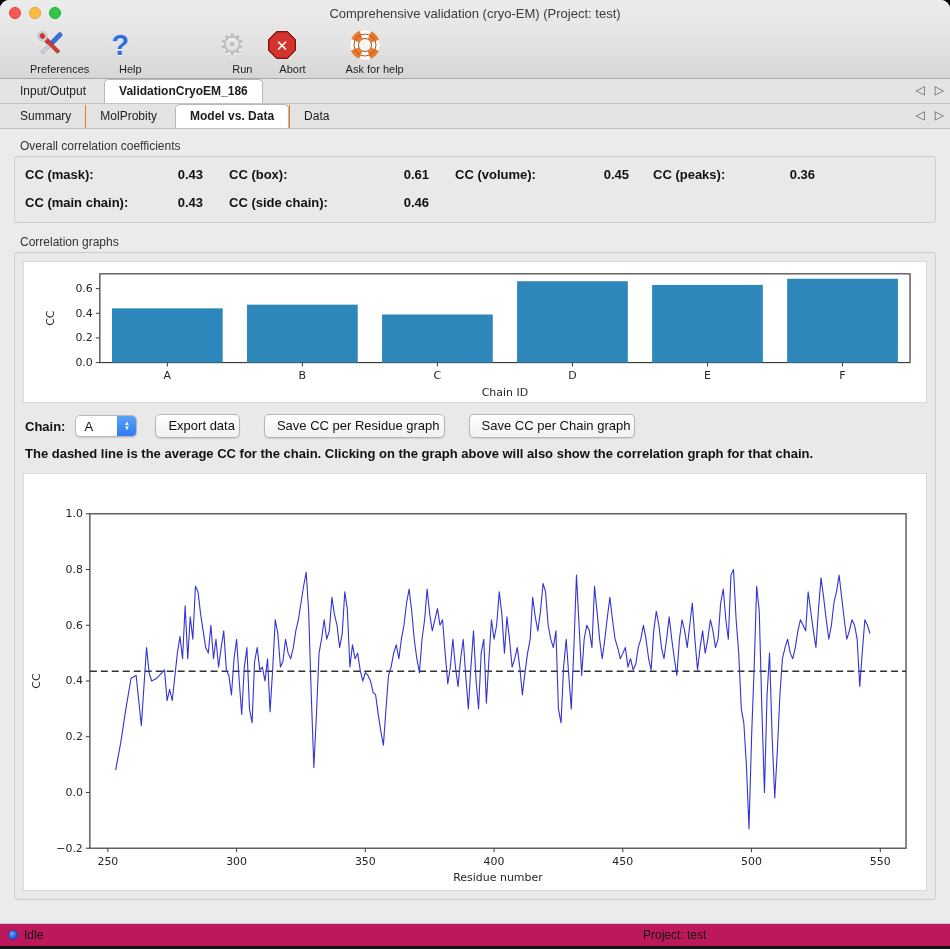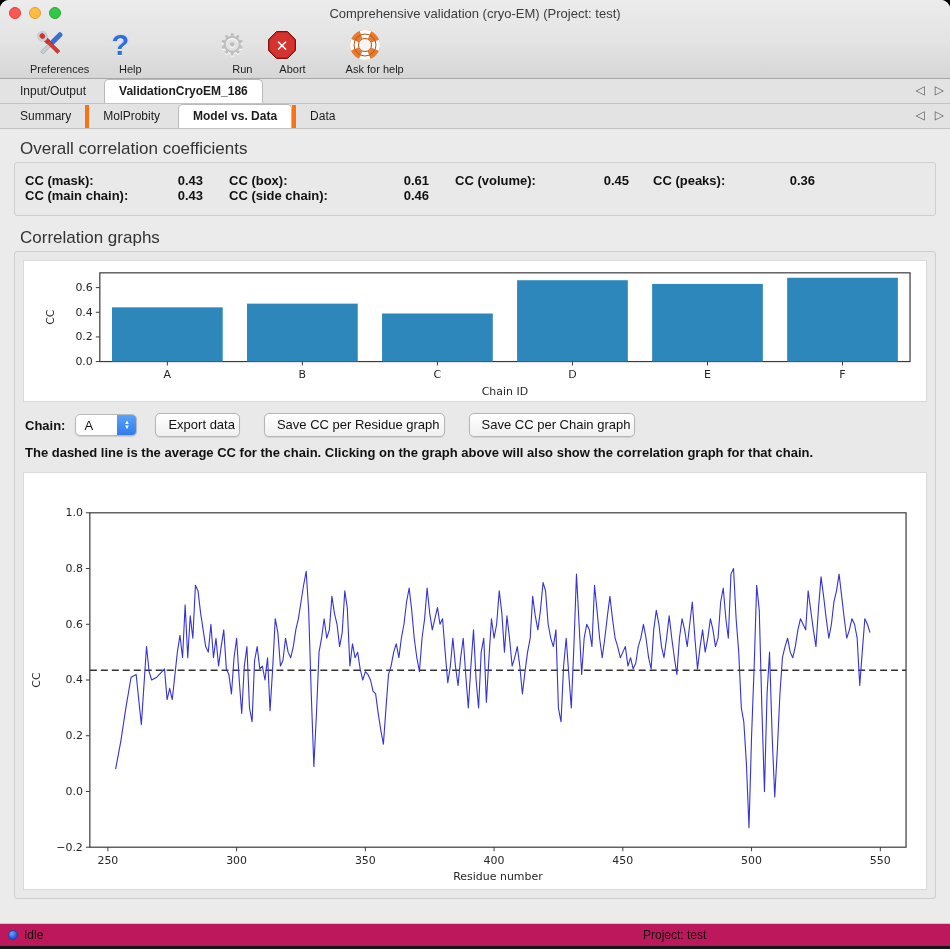--- a/index.html
+++ b/index.html
@@ -24,34 +24,34 @@
           min-width:46px; cursor:default; }
   .tool .ticon { height:34px; display:flex; align-items:center; justify-content:center; }
   .tool .tlabel { font-size:11px; color:#1f1f1f; margin-top:1px; white-space:nowrap;padding-left:20px; }
   .qmark { font-size:29px; font-weight:bold; color:#2f6de0;
            text-shadow:0 1px 0 #fff, 0 0 2px #9db9ee; line-height:30px; }
   .gear { font-size:30px; color:#bfbfbf; text-shadow:0 1px 0 #fff; line-height:30px; }
 
   
   .tabbar { height:25px; background:#e3e3e3; border-bottom:1px solid #c3c3c3;
             display:flex; align-items:flex-end; padding-left:6px; position:relative; }
-  .tab { font-size:12px; color:#1c1c1c; padding:4px 14px 5px 14px; border-left:4px solid #f97316; }
+  .tab { font-size:12px; color:#1c1c1c; padding:4px 14px 5px 14px; border-left:1px solid #f97316; }
   .tab:first-child { border-left:none; }
   .tab.active { background:#fff; border:1px solid #b9b9b9; border-bottom:none;
                 border-radius:5px 5px 0 0; font-weight:bold; margin-left:4px; }
   .tab-arrows { position:absolute; right:6px; top:4px; display:flex; gap:10px;
                 color:#5a5a5a; font-size:12px; }
 
   
   .content { flex:1; background:#ebebeb; padding:4px 14px 0 14px; position:relative; }
   .groupbox { margin-top:4px; }
-  .groupbox .gb-title { font-size:17px; color:#333; padding:2px 2px 3px 6px; }
+  .groupbox .gb-title { font-size:12px; color:#333; padding:2px 2px 3px 6px; }
   .gb-body { background:#e9e9e9; border:1px solid #cecece; border-radius:3px; }
 
-  .stats-grid { display:grid; padding:10px 10px 12px 10px; font-size:13px;
+  .stats-grid { display:grid; padding:10px 10px 12px 10px; row-gap:13px; font-size:13px;
                 grid-template-columns:132px 46px 26px 142px 58px 26px 118px 56px 24px 108px 54px;
                 align-items:center; }
   .stat-label { font-weight:bold; color:#111; }
   .stat-value { color:#111; font-weight:600; text-align:right; }
 
   .figure { background:#fff; border:1px solid #dadada; margin:8px; }
   .figure svg { display:block; width:100%; height:100%; }
   .figure-bar  { height:142px; }
   .figure-line { height:418px; }
 

